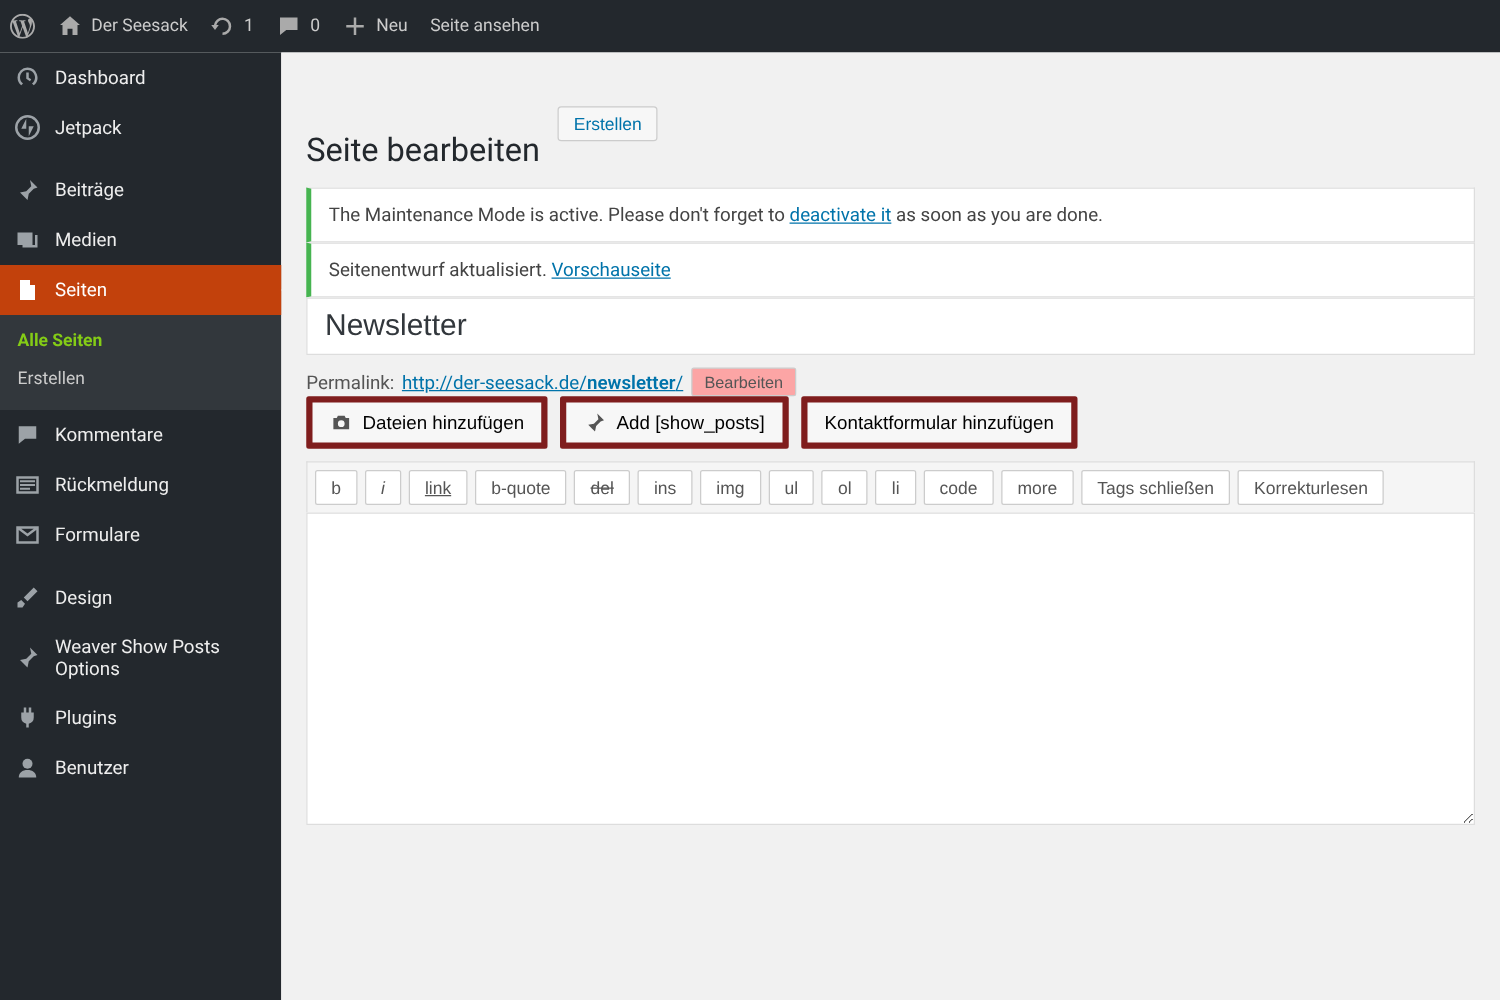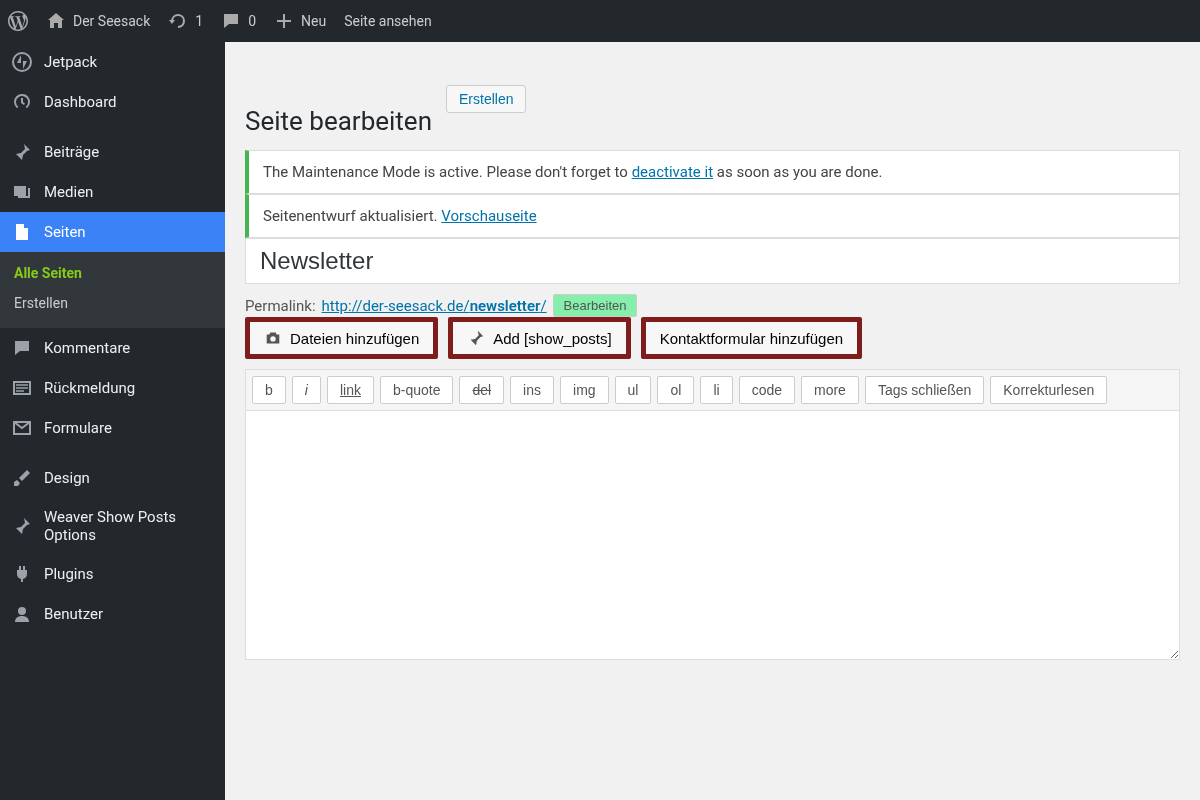--- a/index.html
+++ b/index.html
@@ -8,21 +8,21 @@
 
 .adminbar { height: 42px; background: #23282d; color: #eee; display: flex; align-items: center; padding: 0 8px; gap: 18px; font-size: 14px; }
 .adminbar .ab-item { display: flex; align-items: center; gap: 7px; color: #ccc; cursor: pointer; }
 .adminbar .ab-item svg { width: 20px; height: 20px; fill: #aaa; }
 
 
 .wrap { display: flex; height: calc(100vh - 42px); }
 .sidebar { width: 225px; background: #23282d; color: #eee; display: flex; flex-direction: column; font-size: 15px; }
 .menu-item { display: flex; align-items: center; gap: 12px; padding: 10px 12px; color: #eee; cursor: pointer; position: relative; }
 .menu-item svg { width: 20px; height: 20px; fill: #9ca2a7; flex-shrink: 0; }
-.menu-item.current { background: #3b82f6; color: #fff; }
+.menu-item.current { background: #c2410c; color: #fff; }
 .menu-item.current svg { fill: #fff; }
 .menu-item.current::after { content: ""; position: absolute; right: -10px; top: 50%; transform: translateY(-50%); border: 10px solid transparent; border-right-color: #f1f1f1; }
 .submenu { background: #32373c; padding: 6px 0 10px 0; }
 .submenu-item { padding: 7px 14px; color: #ccc; font-size: 14px; cursor: pointer; }
 .submenu-item.current { color: #84cc16; font-weight: 700; }
 .menu-sep { height: 10px; }
 
 
 .content { flex: 1; padding: 20px 20px 0 20px; overflow: auto; background: #f1f1f1; }
 .page-head { display: flex; align-items: center; gap: 14px; margin-bottom: 14px; }
@@ -30,21 +30,21 @@
 .btn-sec { background: #f7f7f7; border: 1px solid #ccc; color: #0073aa; padding: 5px 12px; font-size: 14px; cursor: pointer; border-radius: 3px; }
 
 .notice { background: #fff; border: 1px solid #ddd; border-left: 4px solid #46b450; padding: 12px 14px; font-size: 15px; color: #444; }
 .notice a { color: #0073aa; text-decoration: underline; }
 
 .title-input { width: 100%; background: #fff; border: 1px solid #ddd; font-size: 24px; padding: 8px 14px; color: #32373c; margin-bottom: 10px; }
 
 .permalink-row { font-size: 15px; color: #555; display: flex; align-items: center; gap: 6px; flex-wrap: wrap; }
 .permalink-row a { color: #0073aa; text-decoration: underline; }
 .permalink-row strong { font-weight: 600; }
-.btn-small { background: #86efac; border: 1px solid #ccc; color: #555; padding: 3px 10px; font-size: 13px; cursor: pointer; border-radius: 2px; }
+.btn-small { background: #fca5a5; border: 1px solid #ccc; color: #555; padding: 3px 10px; font-size: 13px; cursor: pointer; border-radius: 2px; }
 
 .media-row { display: flex; gap: 10px; margin-bottom: 10px; }
 .media-btn { background: #f7f7f7; border: 5px solid #7f1d1d; padding: 7px 14px; font-size: 15px; display: flex; align-items: center; gap: 8px; cursor: pointer; border-radius: 2px; }
 .media-btn svg { width: 18px; height: 18px; fill: #555; }
 
 .quicktags { display: flex; gap: 6px; flex-wrap: wrap; background: #f5f5f5; border: 1px solid #ddd; border-bottom: none; padding: 6px; }
 .qt-btn { background: #fff; border: 1px solid #ccc; padding: 5px 12px; font-size: 14px; cursor: pointer; border-radius: 2px; color: #555; }
 .qt-btn.strike { text-decoration: line-through; }
 .qt-btn.under { text-decoration: underline; }
 .qt-btn.ital { font-style: italic; }
@@ -87,30 +87,30 @@
   <span class="ab-item">
     <span>Seite ansehen</span>
   </span>
 </div>
 
 <div class="wrap">
 
   <nav class="sidebar">
     <div class="menu-item">
       <svg viewBox="0 0 20 20">
+          <path d="M10 2a8 8 0 0 0-8 8 8 8 0 0 0 3 6.2l1.4-1.4A6 6 0 0 1 4 10a6 6 0 1 1 9.6 4.8l1.4 1.4A8 8 0 0 0 10 2zm1 4h-2v5l3 2 1-1.6-2-1.3V6z"></path>
+        </svg>
+      <span>Dashboard</span>
+    </div>
+    <div class="menu-item">
+      <svg viewBox="0 0 20 20">
           <circle cx="10" cy="10" r="9" fill="none" stroke="#9ca2a7" stroke-width="2"></circle>
           <path d="M9 3v8H5zM11 17V9h4z"></path>
         </svg>
       <span>Jetpack</span>
-    </div>
-    <div class="menu-item">
-      <svg viewBox="0 0 20 20">
-          <path d="M10 2a8 8 0 0 0-8 8 8 8 0 0 0 3 6.2l1.4-1.4A6 6 0 0 1 4 10a6 6 0 1 1 9.6 4.8l1.4 1.4A8 8 0 0 0 10 2zm1 4h-2v5l3 2 1-1.6-2-1.3V6z"></path>
-        </svg>
-      <span>Dashboard</span>
     </div>
     <div class="menu-sep"></div>
     <div class="menu-item">
       <svg viewBox="0 0 20 20">
           <path d="M12 2l6 6-3 1-4 4-1 5-3-3-5 5 5-5-3-3 5-1 4-4z"></path>
         </svg>
       <span>Beiträge</span>
     </div>
     <div class="menu-item">
       <svg viewBox="0 0 20 20">

